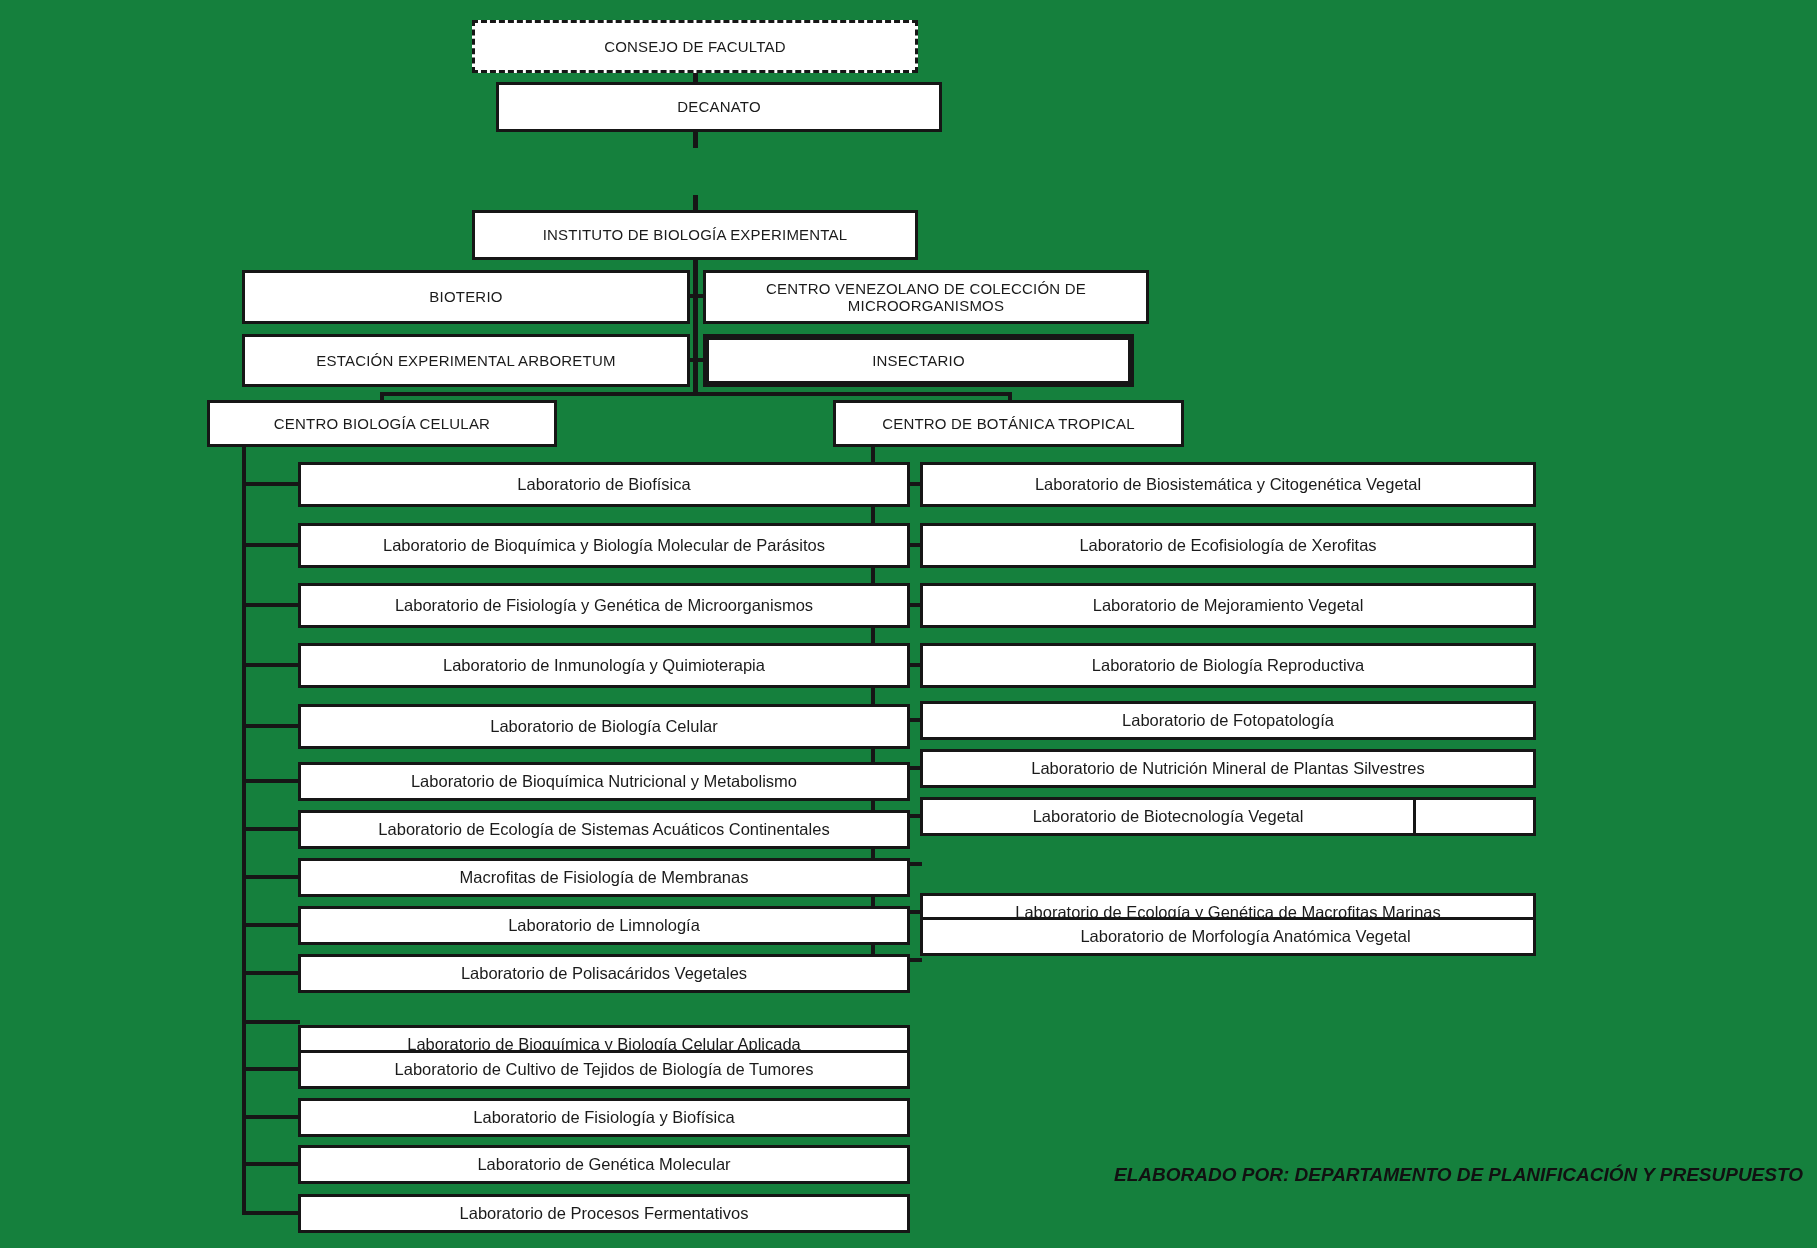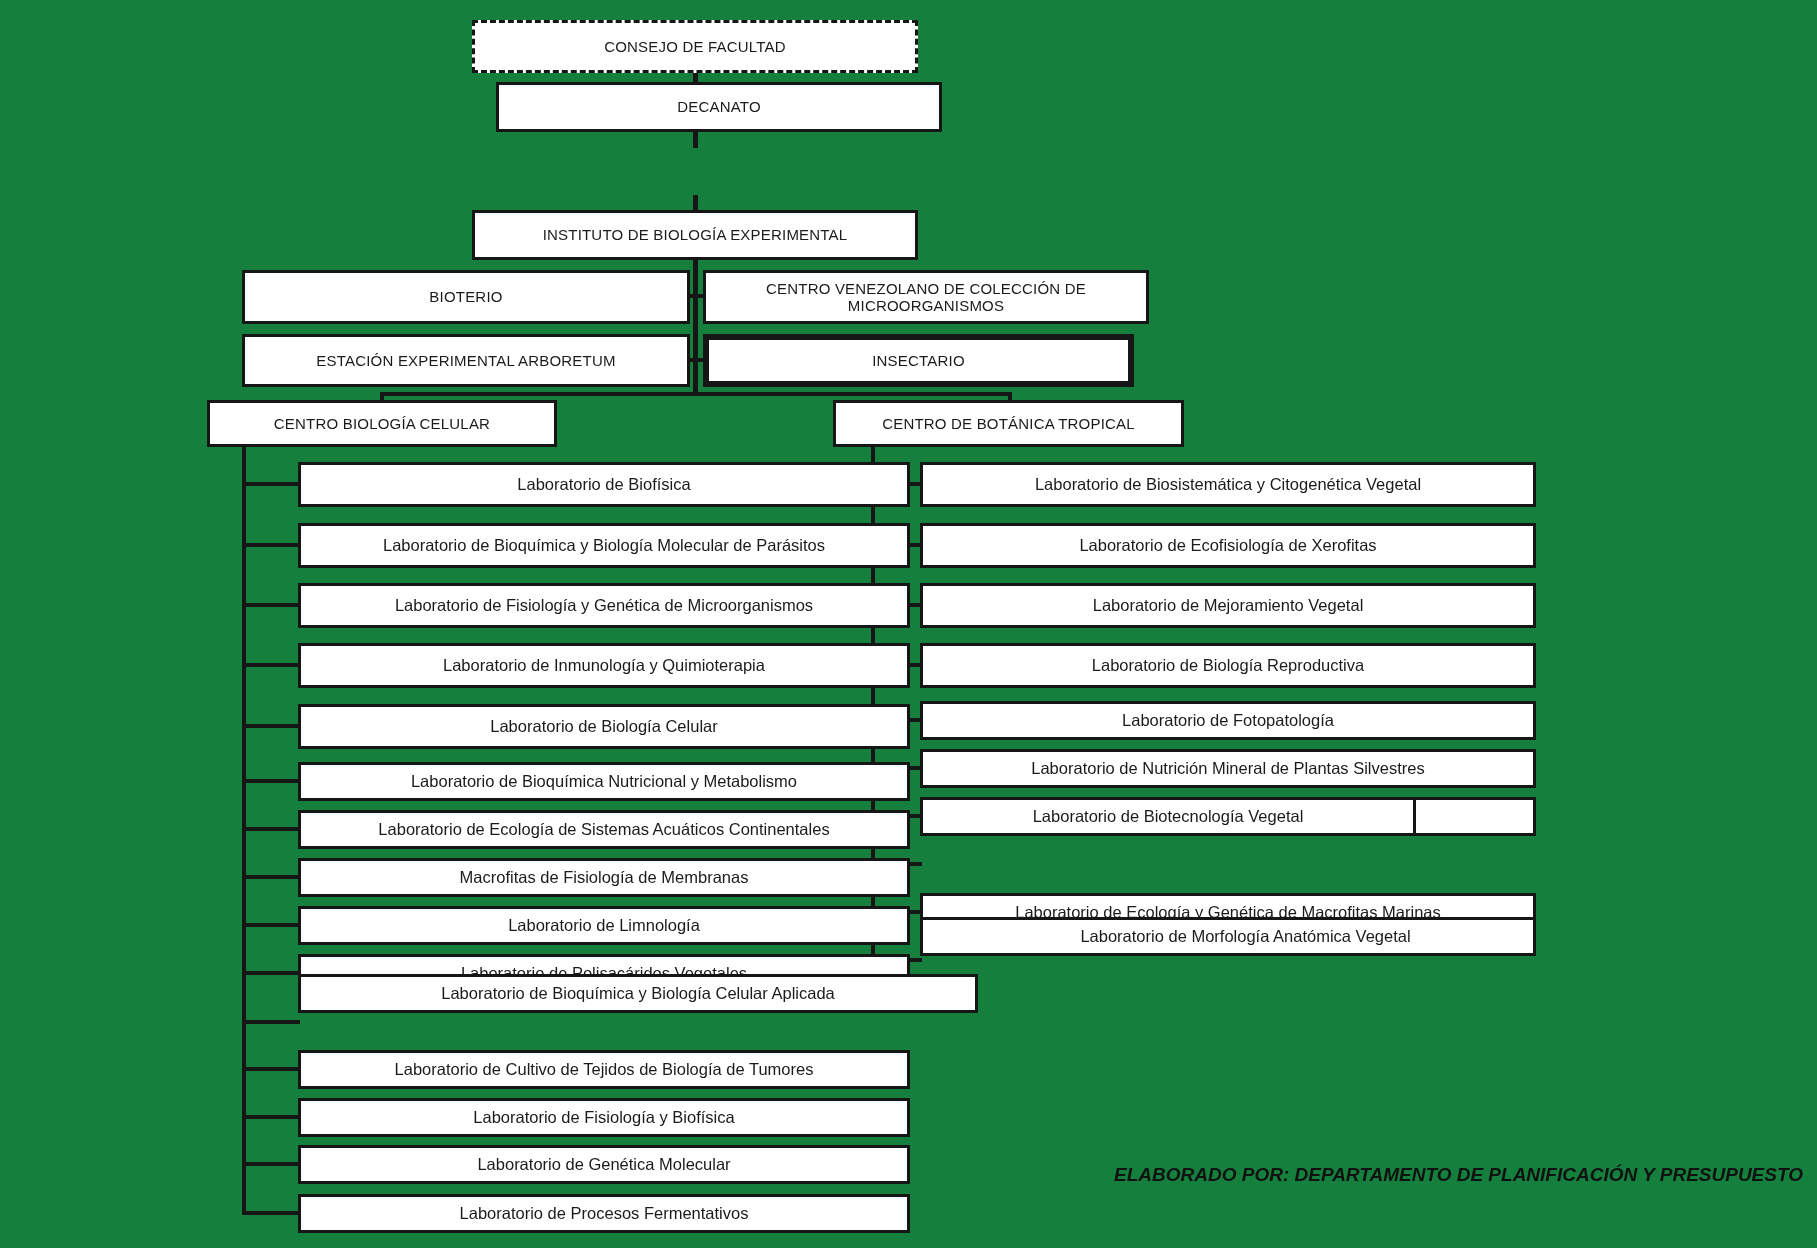--- a/index.html
+++ b/index.html
@@ -103,21 +103,21 @@
       </div>
       <div class="ln" style="left: 244px; top: 923px; width: 56px; height: 4px;"></div>
       <div class="box lab" style="left: 298px; top: 905.5px; width: 612px; height: 39px;">
         <span>Laboratorio de Limnología</span>
       </div>
       <div class="ln" style="left: 244px; top: 971px; width: 56px; height: 4px;"></div>
       <div class="box lab" style="left: 298px; top: 953.5px; width: 612px; height: 39px;">
         <span>Laboratorio de Polisacáridos Vegetales</span>
       </div>
       <div class="ln" style="left: 244px; top: 1020px; width: 56px; height: 4px;"></div>
-      <div class="box lab" style="left: 298px; top: 974px; width: 680px; height: 39px;">
+      <div class="box lab" style="left: 298px; top: 1025px; width: 612px; height: 39px;">
         <span>Laboratorio de Bioquímica y Biología Celular Aplicada</span>
       </div>
       <div class="ln" style="left: 244px; top: 1067px; width: 56px; height: 4px;"></div>
       <div class="box lab" style="left: 298px; top: 1049.5px; width: 612px; height: 39px;">
         <span>Laboratorio de Cultivo de Tejidos de Biología de Tumores</span>
       </div>
       <div class="ln" style="left: 244px; top: 1115px; width: 56px; height: 4px;"></div>
       <div class="box lab" style="left: 298px; top: 1097.5px; width: 612px; height: 39px;">
         <span>Laboratorio de Fisiología y Biofísica</span>
       </div>

